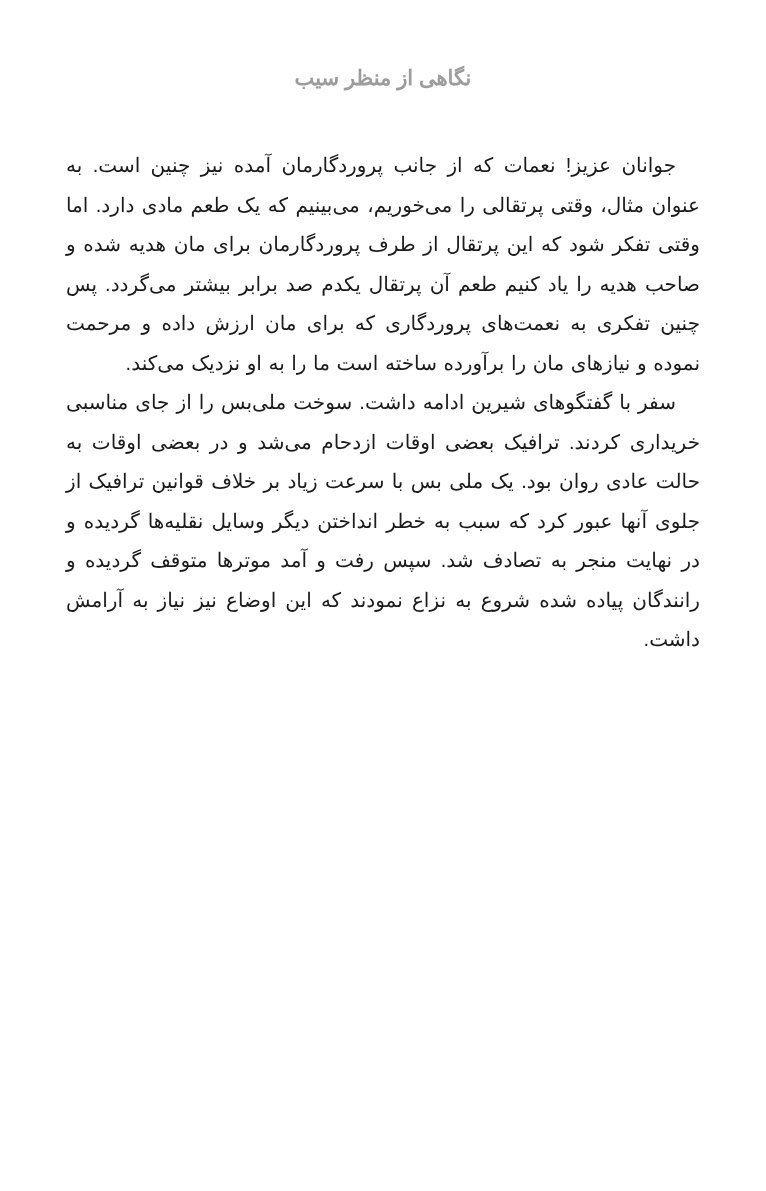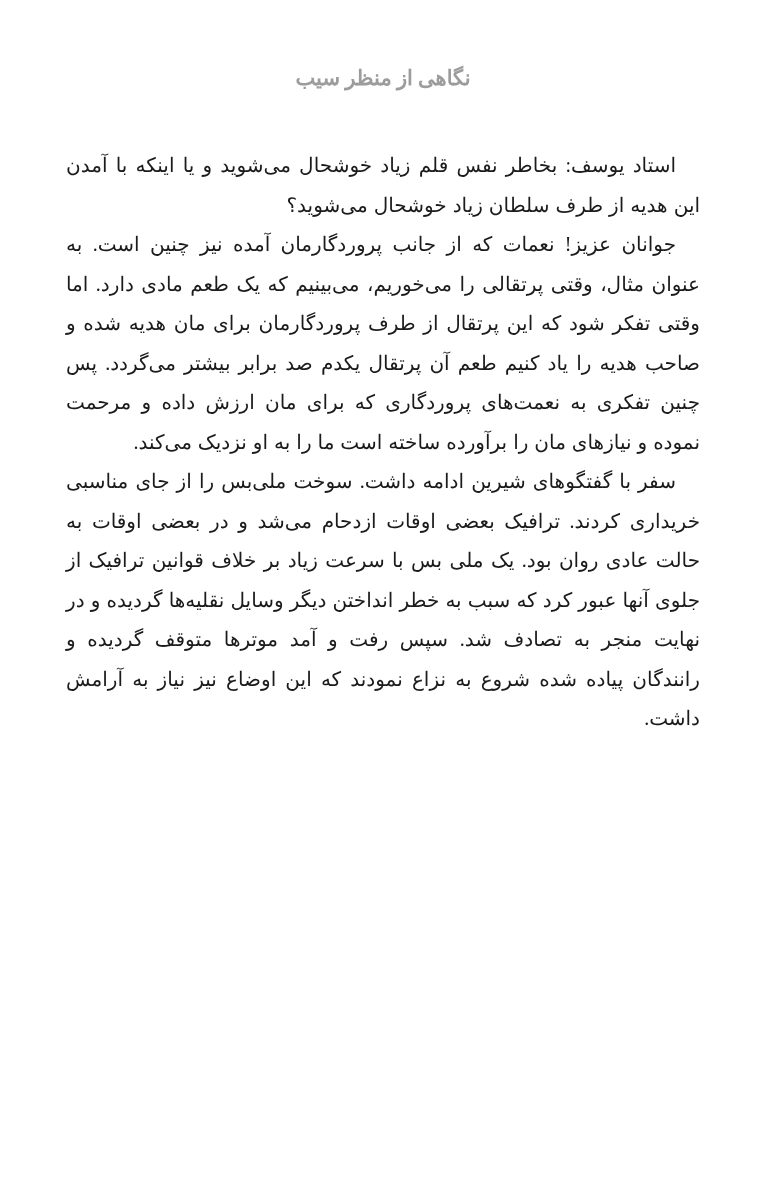--- a/index.html
+++ b/index.html
@@ -5,21 +5,21 @@
   html, body {
     margin: 0;
     padding: 0;
     background: #ffffff;
   }
   .book-page {
     position: relative;
     width: 766px;
     height: 910px;
     background: #ffffff;
-    font-family: Liberation Serif, serif;
+    font-family: Liberation Sans, sans-serif;
     direction: rtl;
     overflow: hidden;
     border-radius: 12px;
   }
   .running-head {
     position: absolute;
     top: 66px;
     left: 0;
     right: 0;
     text-align: center;
@@ -57,20 +57,19 @@
   }
 </style>
 </head>
 <body>
 
 <div class="book-page">
 
   <div class="running-head">نگاهی از منظر سیب</div>
 
   <div class="body-text">
-    <p>استاد یوسف: بخاطر نفس قلم زیاد خوشحال می‌شوید و یا اینکه با آمدن این هدیه از طرف سلطان زیاد خوشحال می‌شوید؟</p>
     <p>جوانان عزیز! نعمات که از جانب پروردگارمان آمده نیز چنین است. به عنوان مثال، وقتی پرتقالی را می‌خوریم، می‌بینیم که یک طعم مادی دارد. اما وقتی تفکر شود که این پرتقال از طرف پروردگارمان برای مان هدیه شده و صاحب هدیه را یاد کنیم طعم آن پرتقال یکدم صد برابر بیشتر می‌گردد. پس چنین تفکری به نعمت‌های پروردگاری که برای مان ارزش داده و مرحمت نموده و نیازهای مان را برآورده ساخته است ما را به او نزدیک می‌کند.</p>
     <p>سفر با گفتگوهای شیرین ادامه داشت. سوخت ملی‌بس را از جای مناسبی خریداری کردند. ترافیک بعضی اوقات ازدحام می‌شد و در بعضی اوقات به حالت عادی روان بود. یک ملی بس با سرعت زیاد بر خلاف قوانین ترافیک از جلوی آنها عبور کرد که سبب به خطر انداختن دیگر وسایل نقلیه‌ها گردیده و در نهایت منجر به تصادف شد. سپس رفت و آمد موترها متوقف گردیده و رانندگان پیاده شده شروع به نزاع نمودند که این اوضاع نیز نیاز به آرامش داشت.</p>
   </div>
 
   <div class="page-footer">• 22 •</div>
 
 </div>
 
 </body></html>

